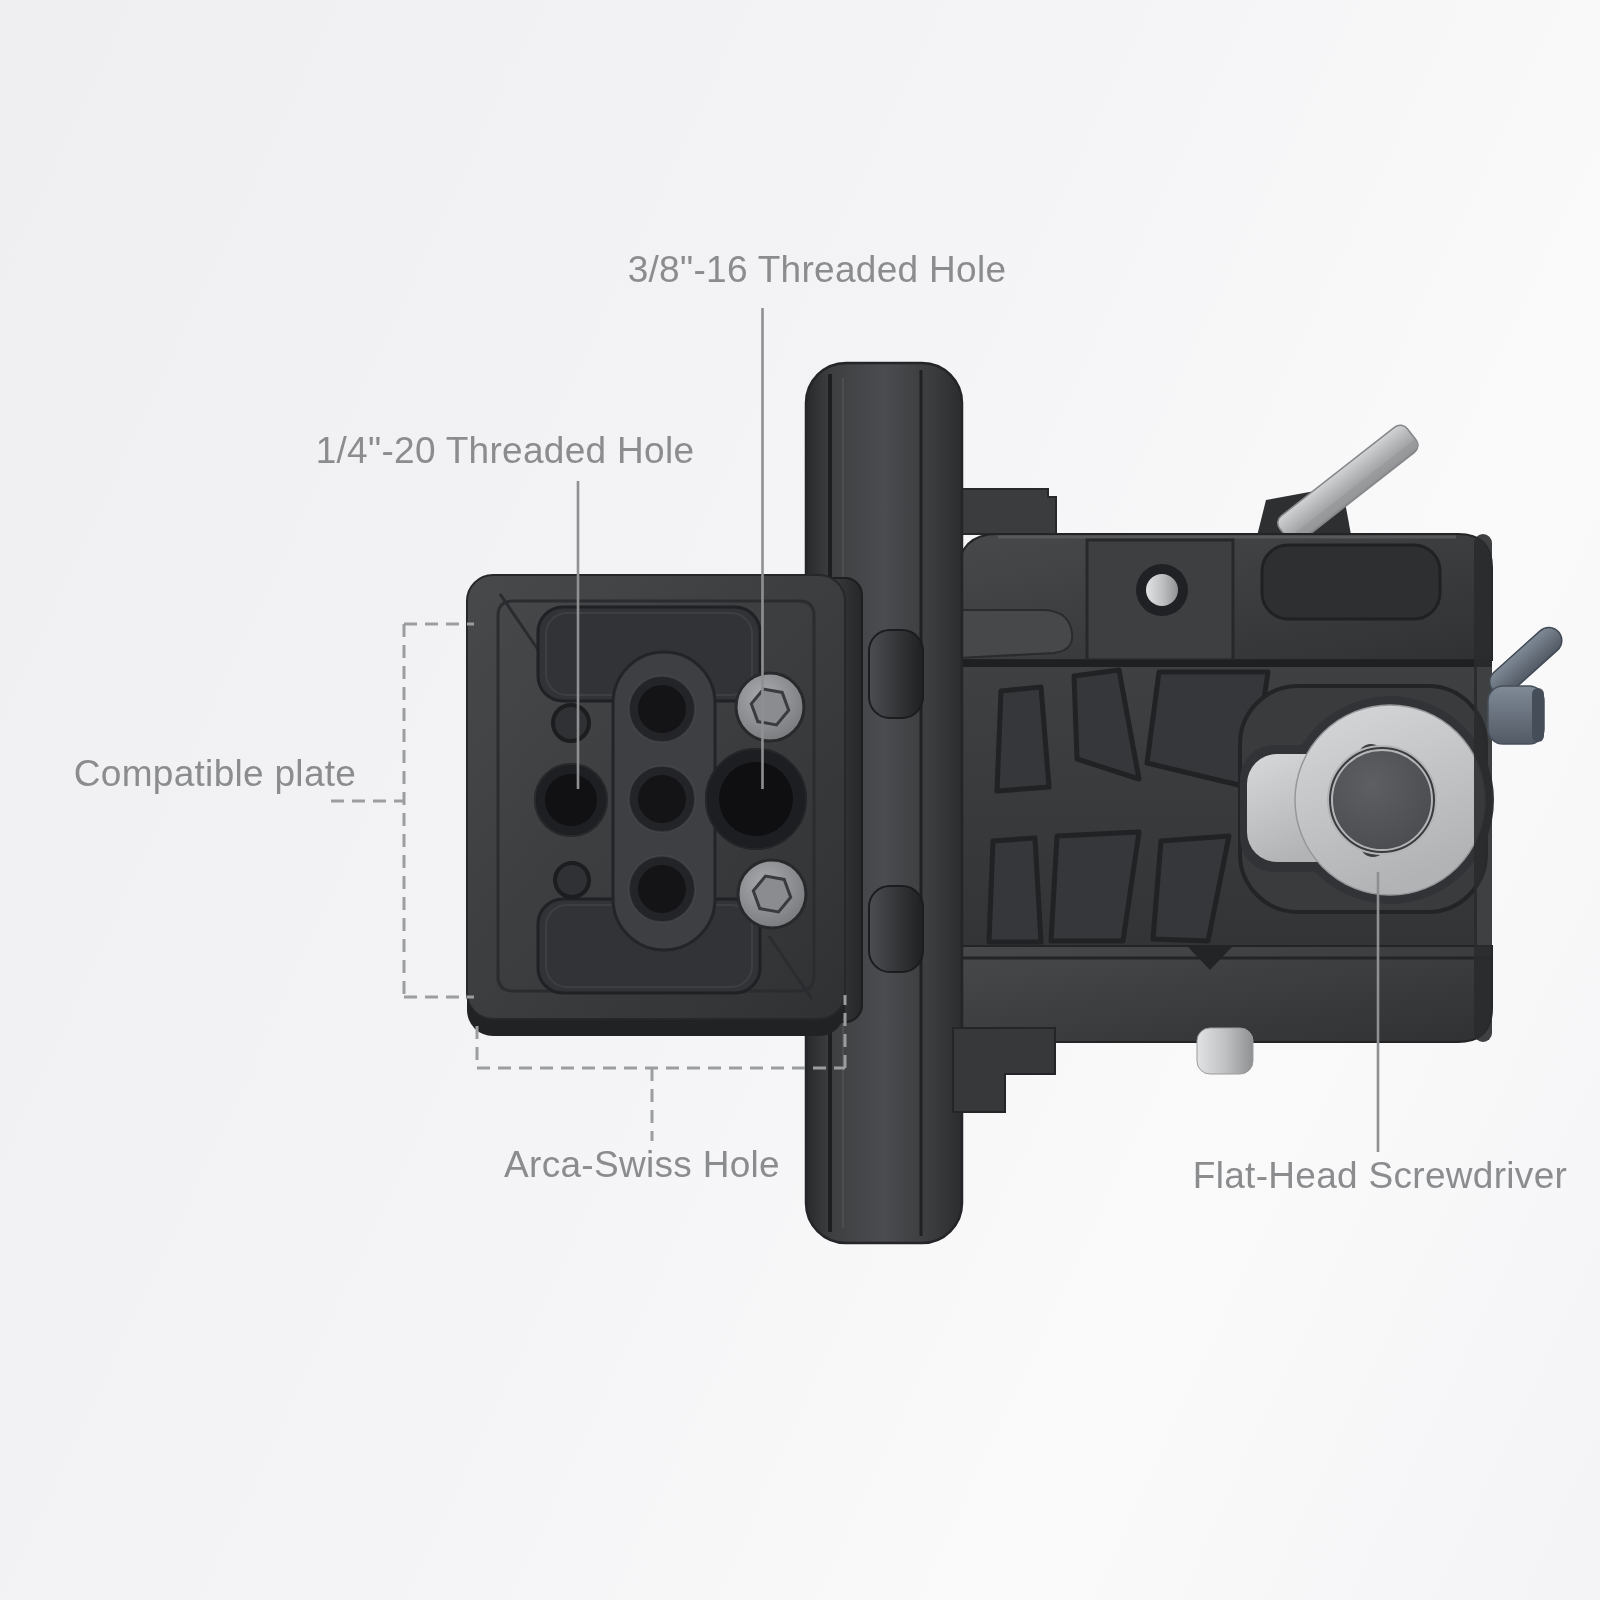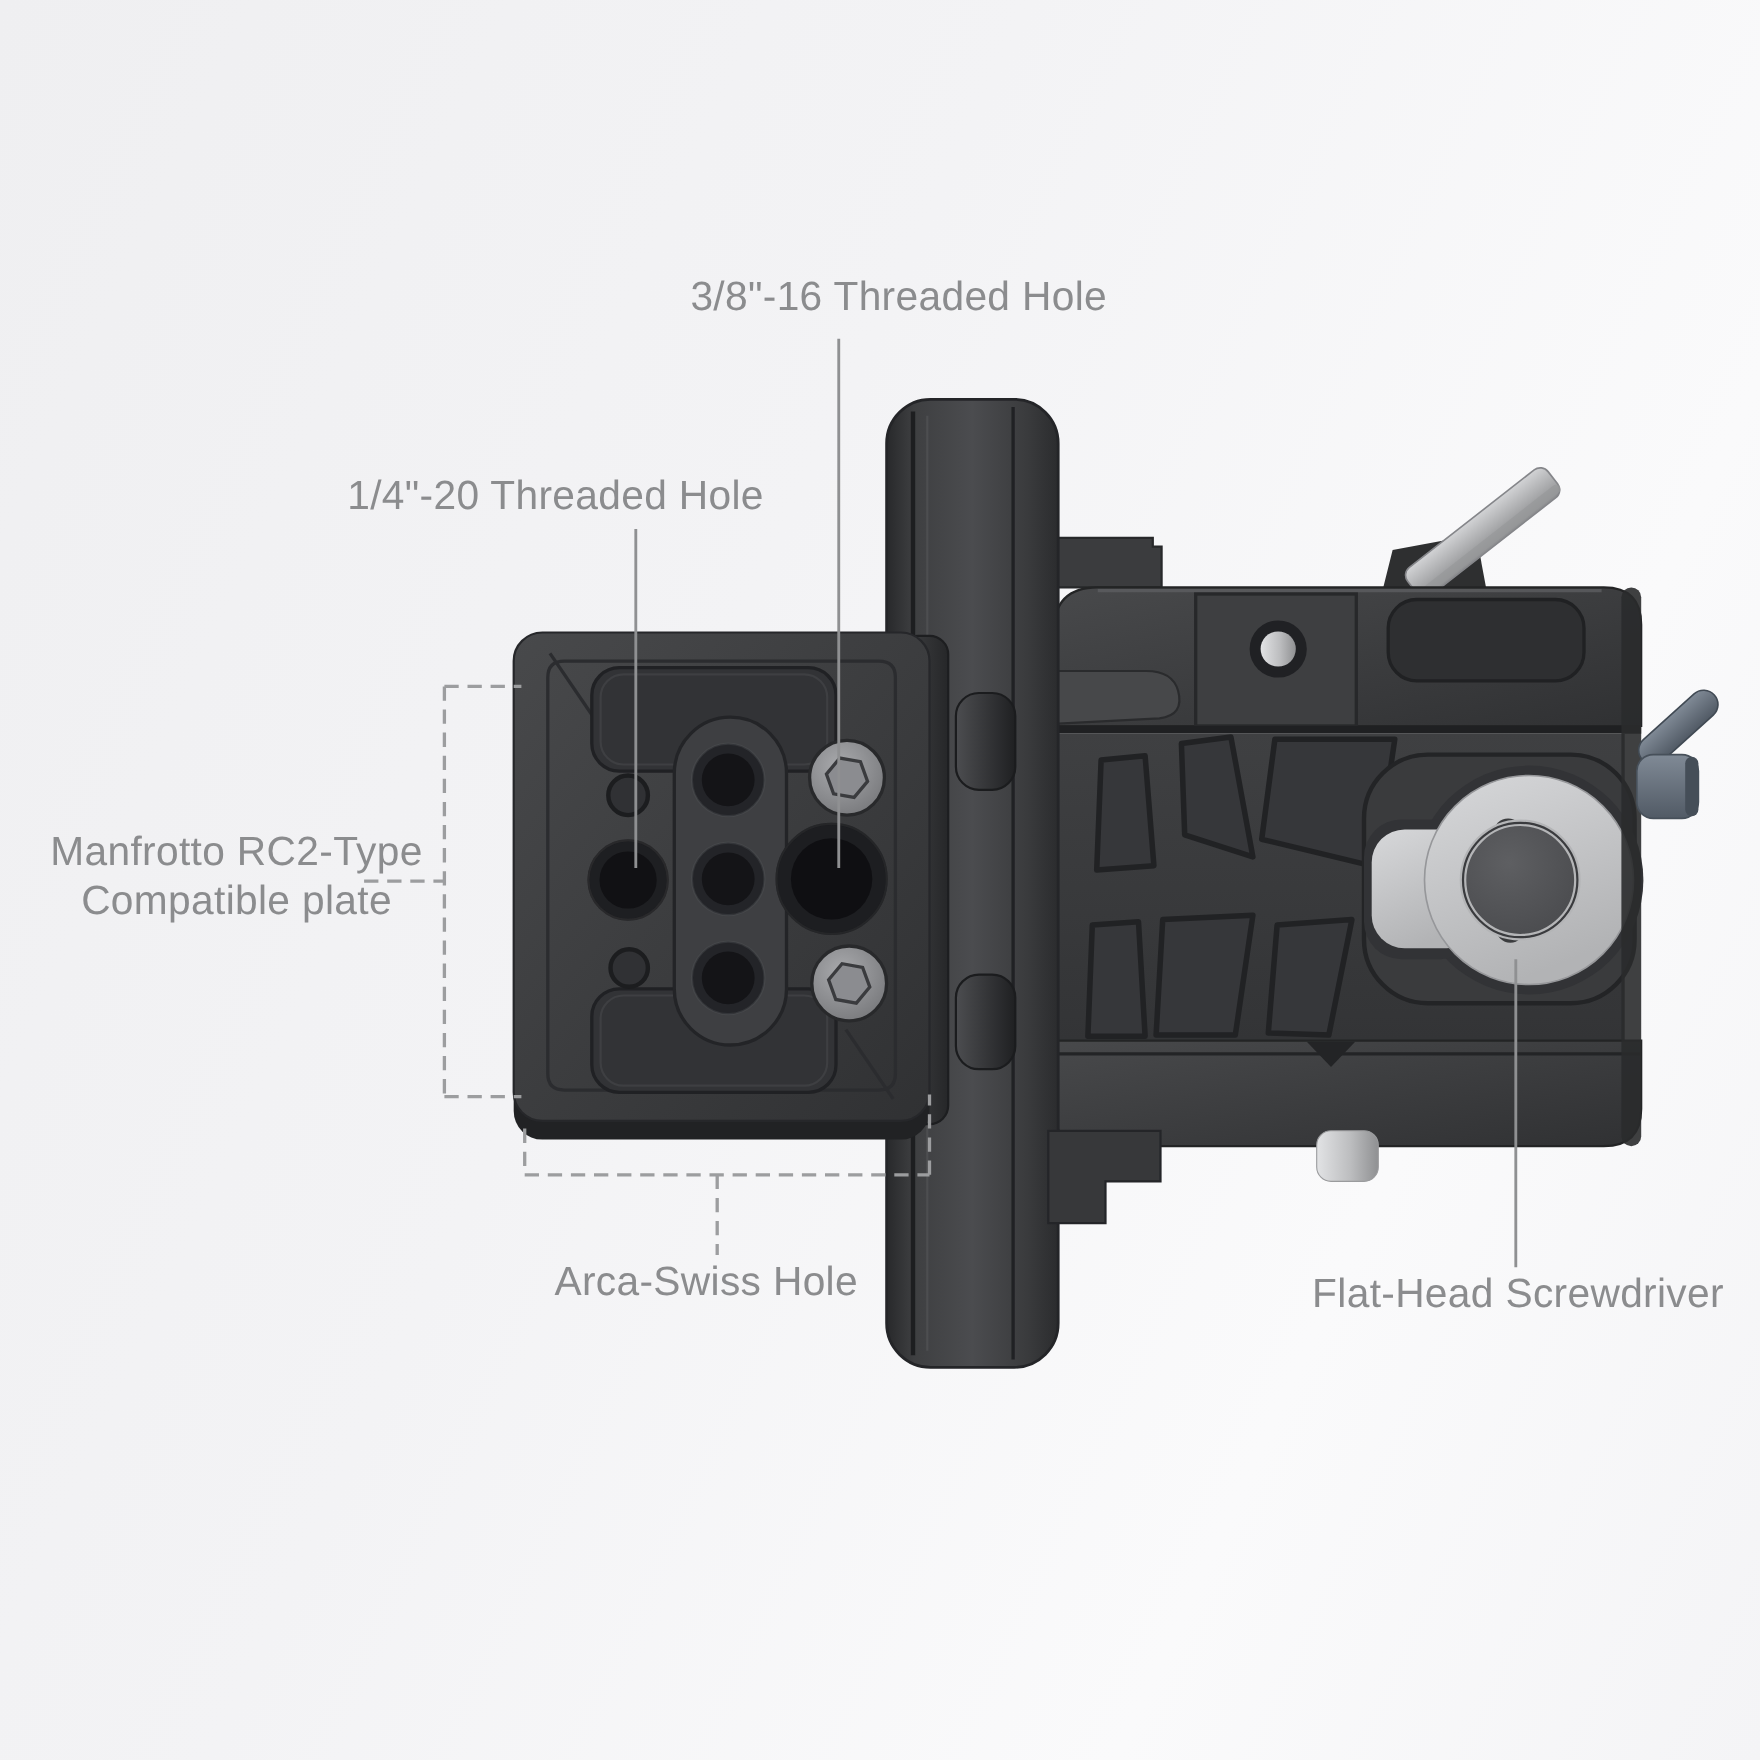--- a/index.html
+++ b/index.html
@@ -216,20 +216,19 @@
       <path class="dash" d="M331,801 H404 M404,624 V997 M404,624 H474 M404,997 H474"></path>
       <path class="dash" d="M477,1026 V1068 M477,1068 H845 M845,1068 V995 M652,1068 V1141"></path>
     </g>
   </svg>
 
   <div class="callout" style="left:817px;top:247px">3/8"-16 Threaded Hole</div>
 
   <div class="callout" style="left:505px;top:428px">1/4"-20 Threaded Hole</div>
 
   <div class="callout" style="left:215px;top:751px">
-    <div>Manfrotto RC2-Type</div>
     <div>Compatible plate</div>
   </div>
 
   <div class="callout" style="left:642px;top:1142px">Arca-Swiss Hole</div>
 
   <div class="callout" style="left:1380px;top:1153px">Flat-Head Screwdriver</div>
 </div>
 
 </body></html>

